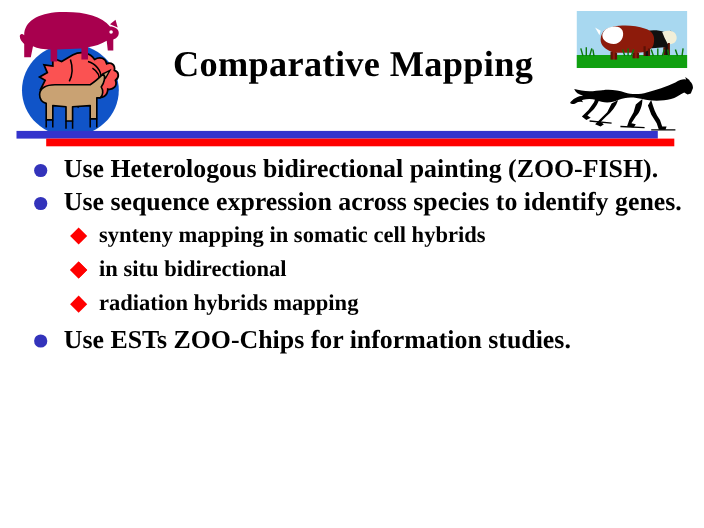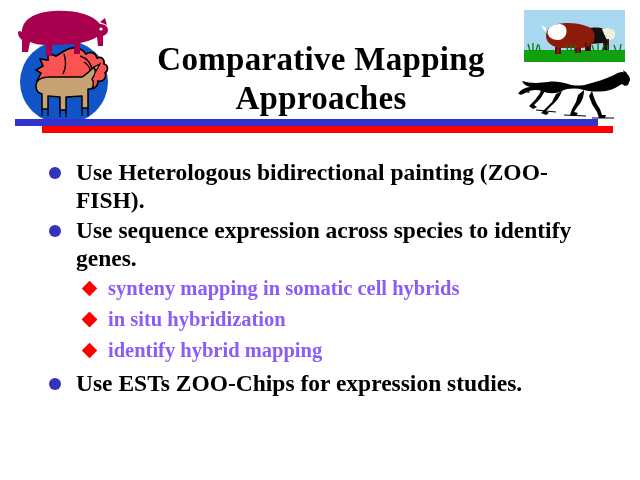--- a/index.html
+++ b/index.html
@@ -103,21 +103,21 @@
   #body {
     position: absolute;
     left: 0;
     top: 140px;
     width: 640px;
     height: 340px;
   }
 
   ul.level1 {
     list-style: none;
-    margin: 18px;
+    margin: 0;
     padding: 0;
   }
   li.bullet1 {
     position: relative;
     margin: 0 0 2px 0;
     padding: 0 6px 0 58px;
     font-family: "Liberation Serif", "DejaVu Serif", serif;
     font-weight: bold;
     font-size: 23.5px;
     line-height: 28px;
@@ -140,21 +140,21 @@
     padding: 0;
   }
   li.bullet2 {
     position: relative;
     margin: 0 0 6px 0;
     padding: 0 4px 0 90px;
     font-family: "Liberation Serif", "DejaVu Serif", serif;
     font-weight: bold;
     font-size: 20.5px;
     line-height: 25px;
-    color: #8b5cf6;
+    color: #000000;
   }
   li.bullet2 > .marker {
     position: absolute;
     left: 66px;
     top: 7px;
     width: 11px;
     height: 11px;
     background: #ff0000;
     transform: rotate(45deg);
   }
@@ -207,21 +207,20 @@
                    C32 41 26 40 22 38 L20 48 L14 48 L14 36
                    C12 34 10 32 10 29 C10 27 12 26 14 28 Z"></path>
           <path d="M92 18 L97 14 L99 21 Z"></path>
         </g>
         <circle cx="93" cy="25" r="1.6" fill="#ffffff"></circle>
       </svg>
     </div>
 
     <div id="title-block">
       <div class="title-line">Comparative Mapping</div>
-      <div class="title-line">Approaches</div>
     </div>
 
     <div id="cow-photo">
       <svg width="101" height="52" viewBox="0 0 101 52" xmlns="http://www.w3.org/2000/svg">
         <rect x="0" y="0" width="101" height="52" fill="#a8d8f0"></rect>
         <rect x="0" y="40" width="101" height="12" fill="#10a010"></rect>
 
         <path d="M58 20 C64 17 74 17 80 19 L86 18 L89 22 L88 28 L84 29
                  L84 40 L80 40 L80 33 L66 34 L66 41 L62 41 L62 32
                  C58 30 56 25 58 20 Z" fill="#101010"></path>
@@ -287,29 +286,29 @@
       <ul class="level2">
         <li class="bullet2">
           <span class="marker"></span>
           <span class="txt">synteny mapping in somatic cell hybrids</span>
         </li>
         <li class="bullet2">
           <span class="marker"></span>
         </li>
         <li class="bullet2">
           <span class="marker"></span>
-          <span class="txt"><span class="ital">in situ</span><span> hybridization</span></span>
+          <span class="txt"><span class="ital">in situ</span><span> bidirectional</span></span>
         </li>
         <li class="bullet2">
           <span class="marker"></span>
-          <span class="txt">identify hybrid mapping</span>
+          <span class="txt">radiation hybrids mapping</span>
         </li>
       </ul>
 
       <li class="bullet1" id="last-bullet">
         <span class="marker"></span>
-        <span class="txt">Use ESTs ZOO-Chips for expression studies.</span>
+        <span class="txt">Use ESTs ZOO-Chips for information studies.</span>
       </li>
 
     </ul>
   </div>
 
 </div>
 
 </body></html>

